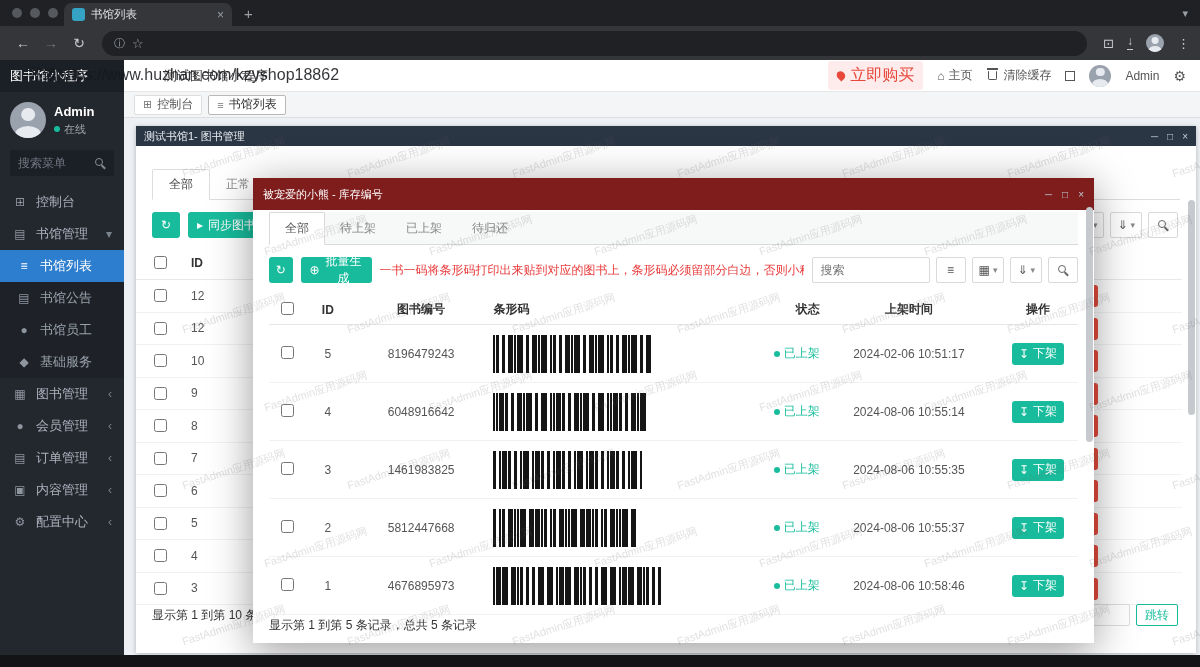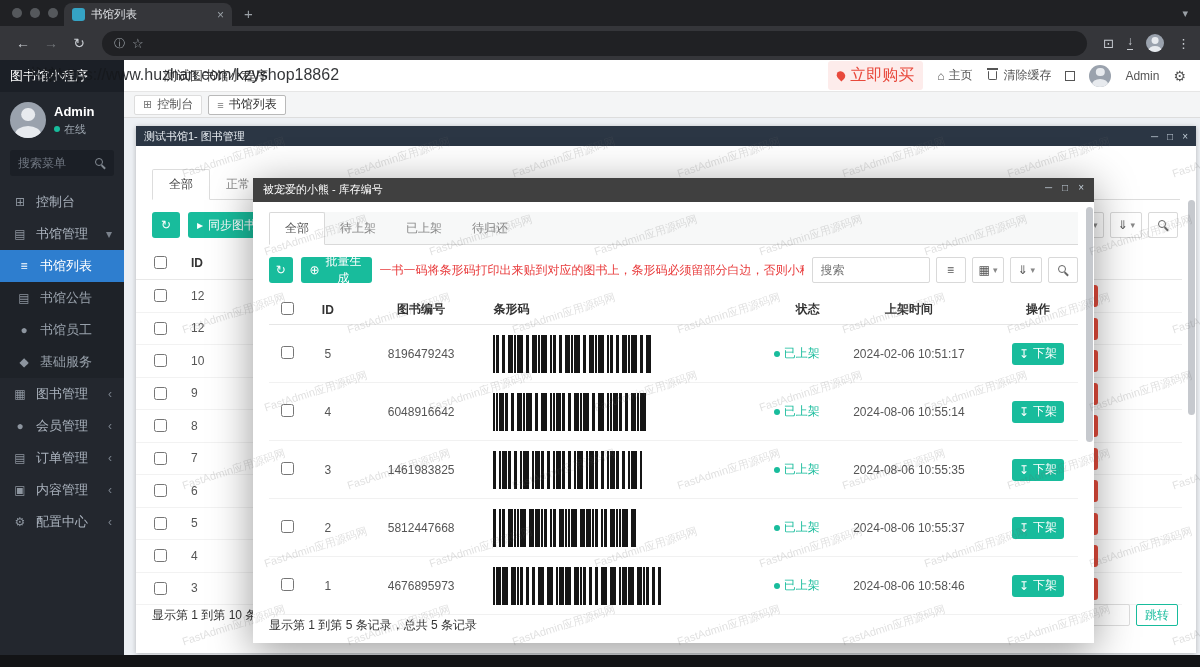--- a/index.html
+++ b/index.html
@@ -101,21 +101,21 @@
 .w-del{position:absolute;left:940px;top:5px;width:22px;height:22px;background:#e74c3c;border:none;border-radius:3px;display:flex;align-items:center;justify-content:center;color:#fff;cursor:pointer}
 .w-footer{position:absolute;left:16px;right:18px;top:478px;display:flex;align-items:center;font-size:12px;color:#333}
 .w-page{margin-left:auto;display:flex;align-items:center;gap:6px}
 .w-page input{width:38px;height:22px;border:1px solid #ddd;border-radius:2px;text-align:center;font-size:12px;outline:none}
 .jump-btn{height:22px;padding:0 8px;background:#fff;border:1px solid #18bc9c;color:#18bc9c;border-radius:2px;font-size:12px;cursor:pointer}
 .w-scroll{position:absolute;right:1px;top:24px;bottom:4px;width:7px}
 .w-thumb{position:absolute;top:50px;width:7px;height:215px;background:#c6c9ce;border-radius:4px;display:block}
 
 
 .modal{position:absolute;left:253px;top:178px;width:841px;height:465px;background:#fff;box-shadow:0 8px 40px rgba(0,0,0,.4);z-index:40}
-.m-header{height:24px;background:#404040;display:flex;align-items:flex-start;padding:4px 10px}
+.m-header{height:24px;background:#7f1d1d;display:flex;align-items:center;padding:16px 10px}
 .m-title{color:#fff;font-size:11px;flex:1;white-space:nowrap;overflow:hidden}
 .m-ctrl{display:flex;gap:10px;color:#c3ced8;font-size:10px}
 .m-body{position:absolute;left:0;right:0;top:24px;bottom:0;padding:10px 16px 0;overflow:hidden}
 .m-tabs{height:33px;background:#f7f8f8;border-bottom:1px solid #d9d9d9;display:flex;align-items:flex-end}
 .m-tab{padding:7px 15px;font-size:12px;color:#888}
 .m-tab.active{background:#fff;border:1px solid #d9d9d9;border-bottom:1px solid #fff;color:#555;border-radius:2px 2px 0 0;margin-bottom:-1px}
 .m-toolbar{margin-top:12px;display:flex;align-items:center;gap:8px}
 .m-warning{color:#e8393a;font-size:12px;white-space:nowrap;overflow:hidden}
 .m-right{margin-left:auto;display:flex;align-items:center;gap:6px}
 .m-search{width:118px;height:26px;border:1px solid #d9d9d9;border-radius:2px;padding:0 8px;font-size:12px;color:#555;outline:none}

